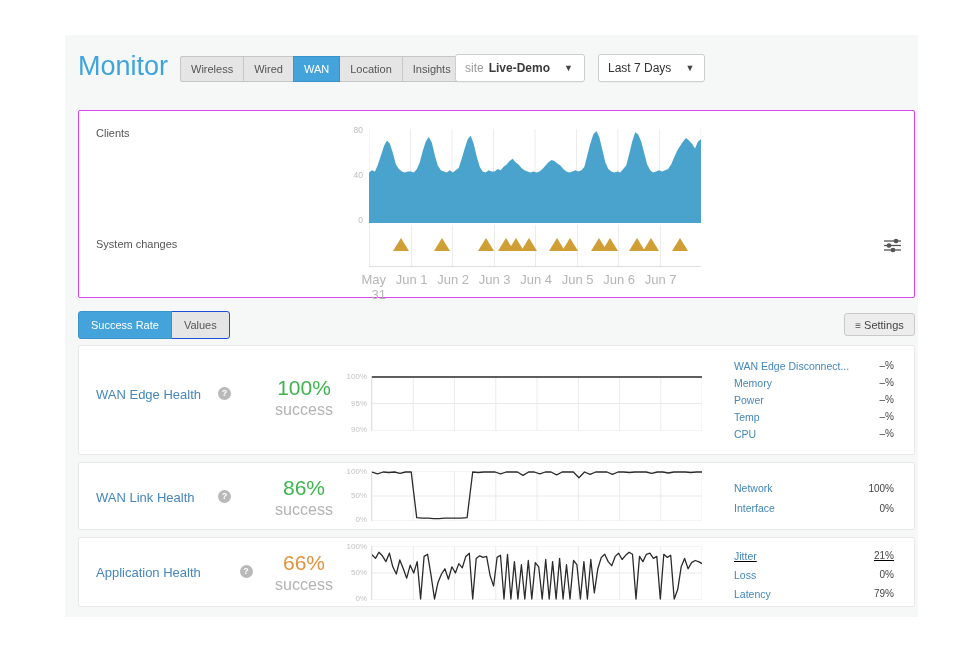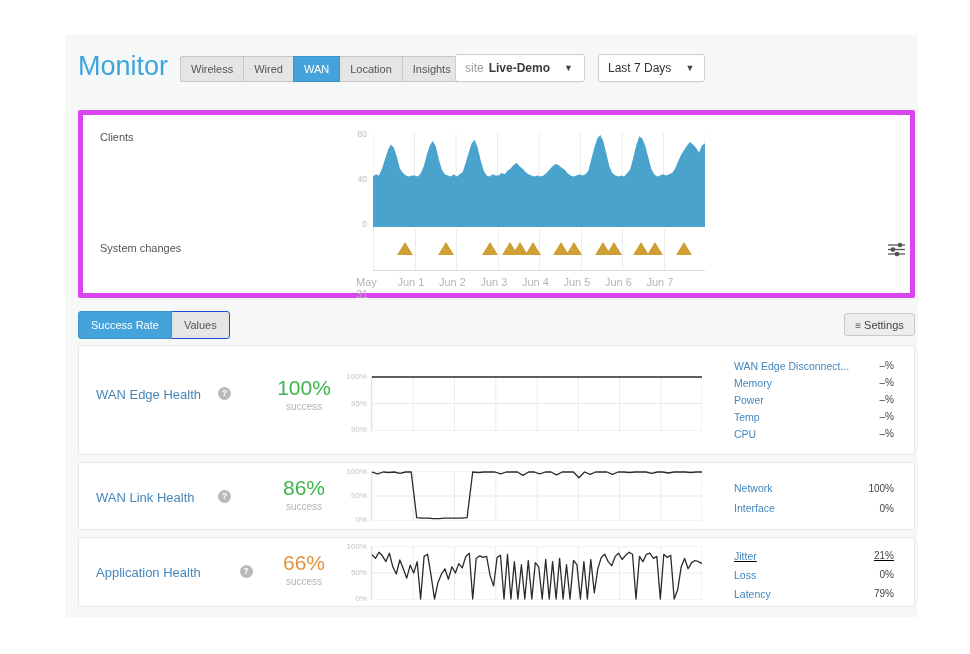--- a/index.html
+++ b/index.html
@@ -12,47 +12,47 @@
   .htab { font:11px "Liberation Sans",sans-serif; color:#555; background:#e5e5e5; border:1px solid #c6c6c6; padding:6px 10px; margin-left:-1px; cursor:pointer; }
   .htab:first-child { border-radius:2px 0 0 2px; margin-left:0; }
   .htab:last-child { border-radius:0 2px 2px 0; }
   .htab.active { background:#44a3da; border-color:#3a94ca; color:#fff; position:relative; z-index:1; }
   .select-box { position:absolute; top:19px; height:28px; background:#fff; border:1px solid #cfcfcf; border-radius:3px; display:flex; align-items:center; padding:0 9px; font-size:12px; cursor:pointer; box-shadow:0 1px 1px rgba(0,0,0,0.04); }
   .select-box .prefix { color:#9b9b9b; margin-right:5px; }
   .select-box .value { color:#3b3b3b; font-weight:700; }
   .select-box .caret { margin-left:14px; font-size:9px; color:#444; }
 
   
-  .panel { position:absolute; left:13px; top:75px; width:837px; height:188px; background:#fff; border:5px solid #d946ef; border-radius:2px; }
+  .panel { position:absolute; left:13px; top:75px; width:837px; height:188px; background:#fff; border:1px solid #d946ef; border-radius:2px; }
   .row-label { position:absolute; font-size:11px; color:#555; }
   .clients-chart-wrap { position:absolute; left:290px; top:18px; width:332px; height:94px; }
   .events-strip { position:absolute; left:290px; top:114px; width:332px; height:42px; border-bottom:1px solid #ddd;
     background-image:repeating-linear-gradient(90deg, #ececec 0, #ececec 1px, transparent 1px, transparent 41.5px); }
   .tri { position:absolute; top:13px; width:0; height:0; border-left:8px solid transparent; border-right:8px solid transparent; border-bottom:13px solid #cf9f35; }
   .ylab { position:absolute; width:26px; text-align:right; font-size:8.5px; color:#bdbdbd; }
   .xlabels { position:absolute; left:290px; top:161px; width:332px; height:12px; }
-  .xlab { position:absolute; width:34px; text-align:left; font-size:11px; color:#b5b5b5; }
+  .xlab { position:absolute; width:34px; text-align:right; font-size:13px; color:#b5b5b5; }
   .filter-btn { position:absolute; left:803px; top:126px; width:20px; height:20px; background:none; border:none; cursor:pointer; }
 
   
   .view-tabs { position:absolute; left:13px; top:276px; display:flex; }
   .vtab { font:11px "Liberation Sans",sans-serif; color:#555; background:#e5e5e5; border:1px solid #1d4ed8; padding:7px 12px; margin-left:-1px; cursor:pointer; }
   .vtab:first-child { border-radius:3px 0 0 3px; margin-left:0; }
   .vtab:last-child { border-radius:0 3px 3px 0; }
   .vtab.active { background:#44a3da; border-color:#3a94ca; color:#fff; z-index:1; position:relative; }
   .settings-btn { position:absolute; left:779px; top:278px; width:71px; height:23px; background:#ededed; border:1px solid #c9c9c9; border-radius:3px; font:11px "Liberation Sans",sans-serif; color:#444; cursor:pointer; }
   .settings-btn .bars { font-size:10px; margin-right:3px; color:#555; }
 
   
   .card { position:absolute; left:13px; width:837px; background:#fff; border:1px solid #e7e7e7; border-radius:2px; }
   .card-title { position:absolute; left:17px; font-size:13px; color:#4586bb; text-decoration:none; cursor:pointer; }
   .help-dot { display:inline-block; width:13px; height:13px; margin-left:6px; background:#b9b9b9; color:#fff; border-radius:50%; font-size:9px; font-weight:700; text-align:center; line-height:13px; vertical-align:-2px; cursor:pointer; }
   .score { position:absolute; left:168px; width:114px; text-align:center; }
   .score .pct { font-size:21px; font-weight:400; }
-  .score .sub { font-size:10px; color:#b3b3b3; margin-top:1px; }
+  .score .sub { font-size:16px; color:#b3b3b3; margin-top:1px; }
   .mini-ylab { position:absolute; width:32px; text-align:right; font-size:8px; color:#c2c2c2; }
   .mini-chart { position:absolute; left:292px; width:330px; border-left:1px solid #e0e0e0; }
   .metrics { position:absolute; left:655px; width:160px; }
   .metric-row { display:flex; justify-content:space-between; align-items:center; }
   .metric-row a { font-size:10.5px; color:#4586bb; text-decoration:none; cursor:pointer; }
   .metric-row .mv { font-size:10px; color:#444; }
 </style>
 </head>
 <body>
 

